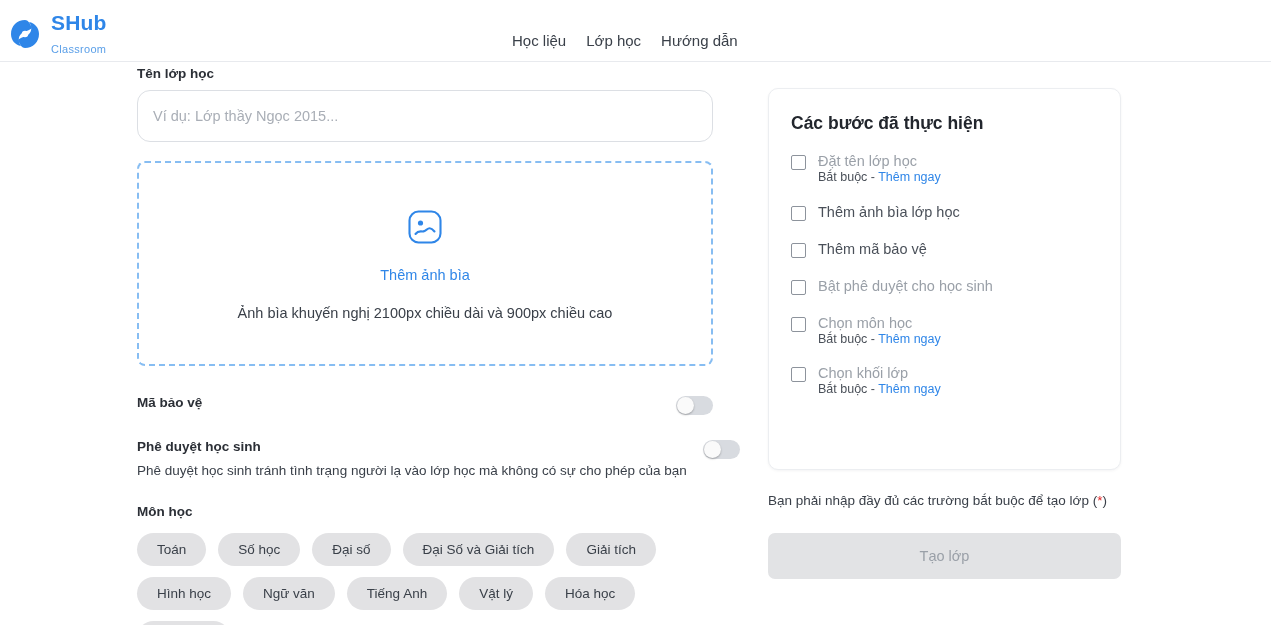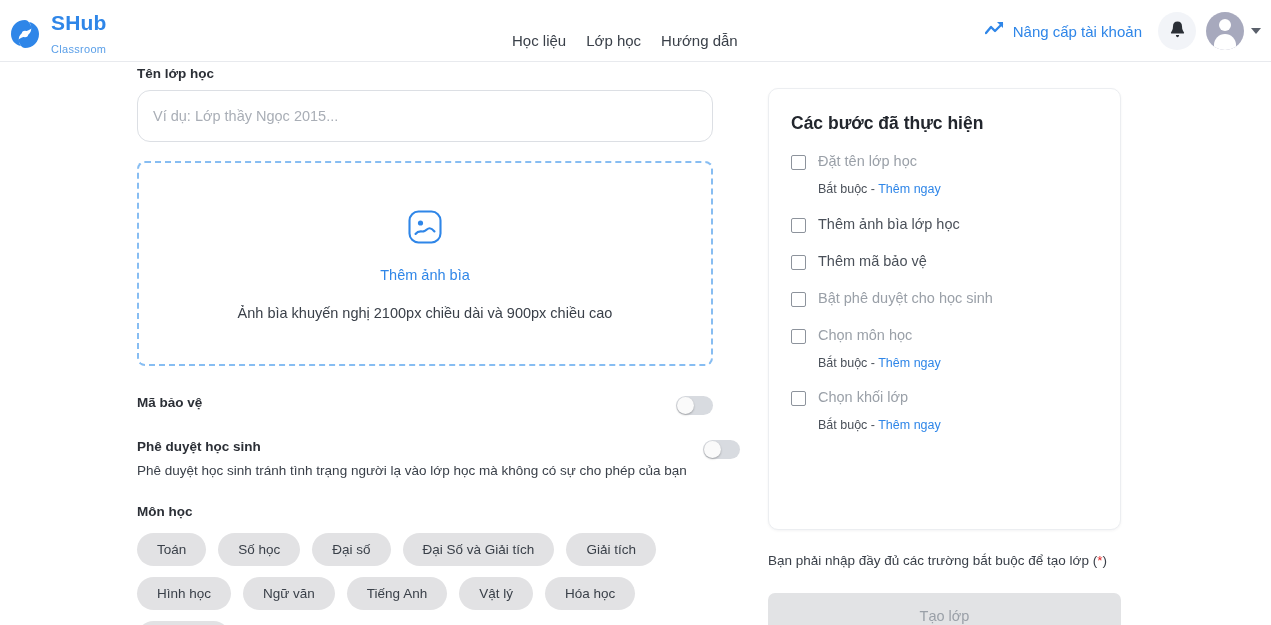--- a/index.html
+++ b/index.html
@@ -139,38 +139,38 @@
   .chip {
     height: 33px; padding: 0 20px; border-radius: 17px;
     background: #e2e2e4; color: #3a4049; font-size: 13.5px;
     display: inline-flex; align-items: center; justify-content: center;
     cursor: pointer; white-space: nowrap;
   }
 
   
   .right-col { position: absolute; left: 768px; top: 26px; width: 353px; }
   .steps-card {
-    width: 353px; height: 442px;
+    width: 353px; height: 382px;
     background: #ffffff; border: 1px solid #eceef1; border-radius: 10px;
     box-shadow: 0 1px 3px rgba(17,24,39,.05);
     padding: 24px 22px 0 22px;
   }
   .steps-title { font-size: 17.5px; font-weight: 700; color: #22262d; }
   .step {
     display: flex; align-items: flex-start; gap: 12px; margin-top: 18px;
   }
   .step.tight { margin-top: 19px; }
   .checkbox {
     width: 15px; height: 15px; border: 1.5px solid #8d939c; border-radius: 2px;
     flex: 0 0 auto; margin-top: 3px; background: #fff; cursor: pointer;
   }
   .step-body { display: flex; flex-direction: column; }
   .step-name { font-size: 14.5px; color: #9aa0a8; line-height: 1.25; }
   .step-name.dark { color: #4a5059; }
-  .step-meta { font-size: 12.5px; color: #4a5059; margin-top: 12px; }
+  .step-meta { font-size: 12.5px; color: #4a5059; margin-top: 0; }
   .step-link { color: #2f86e8; cursor: pointer; }
 
   .note {
     margin-top: 21px; width: 353px;
     font-size: 13.5px; color: #3a4049; line-height: 1.55;
   }
   .req-star { color: #e02424; }
 
   .create-btn {
     margin-top: 21px; width: 353px; height: 46px;
@@ -198,45 +198,20 @@
       <span class="brand-sub">Classroom</span>
     </span>
   </div>
 
   <nav class="nav">
     <span class="nav-item">Học liệu</span>
     <span class="nav-item">Lớp học</span>
     <span class="nav-item">Hướng dẫn</span>
   </nav>
 
-  <div class="header-right">
-    <div class="upgrade">
-      <span>
-        <svg width="20" height="16" viewBox="0 0 20 16">
-          <polyline points="1,12 6,6 10,10 17,3" fill="none" stroke="#2f86e8" stroke-width="2.3" stroke-linecap="round" stroke-linejoin="round"></polyline>
-          <polygon points="18,1 18,7 12,1" fill="#2f86e8"></polygon>
-        </svg>
-      </span>
-      <span class="upgrade-label">Nâng cấp tài khoản</span>
-    </div>
-
-    <div class="bell-btn">
-      <span>
-        <svg width="17" height="19" viewBox="0 0 17 19">
-          <path d="M8.5 1.5 C5.6 1.5 4 3.5 4 6.3 C4 10 2.6 11.4 2 12.4 C1.7 12.9 2.1 13.6 2.8 13.6 L14.2 13.6 C14.9 13.6 15.3 12.9 15 12.4 C14.4 11.4 13 10 13 6.3 C13 3.5 11.4 1.5 8.5 1.5 Z" fill="#2b2f36"></path>
-          <path d="M6.9 15.1 L10.1 15.1 C10.1 16.3 9.4 17.2 8.5 17.2 C7.6 17.2 6.9 16.3 6.9 15.1 Z" fill="#2b2f36"></path>
-        </svg>
-      </span>
-    </div>
-
-    <div class="avatar-group">
-      <div class="avatar"></div>
-      <span class="caret"></span>
-    </div>
-  </div>
 </div>
 
 <div class="content">
 
   <div class="left-col">
 
     <div class="field-label">Tên lớp học</div>
     <input class="text-input" type="text" placeholder="Ví dụ: Lớp thầy Ngọc 2015..." style="">
 
     <div class="upload-box">

